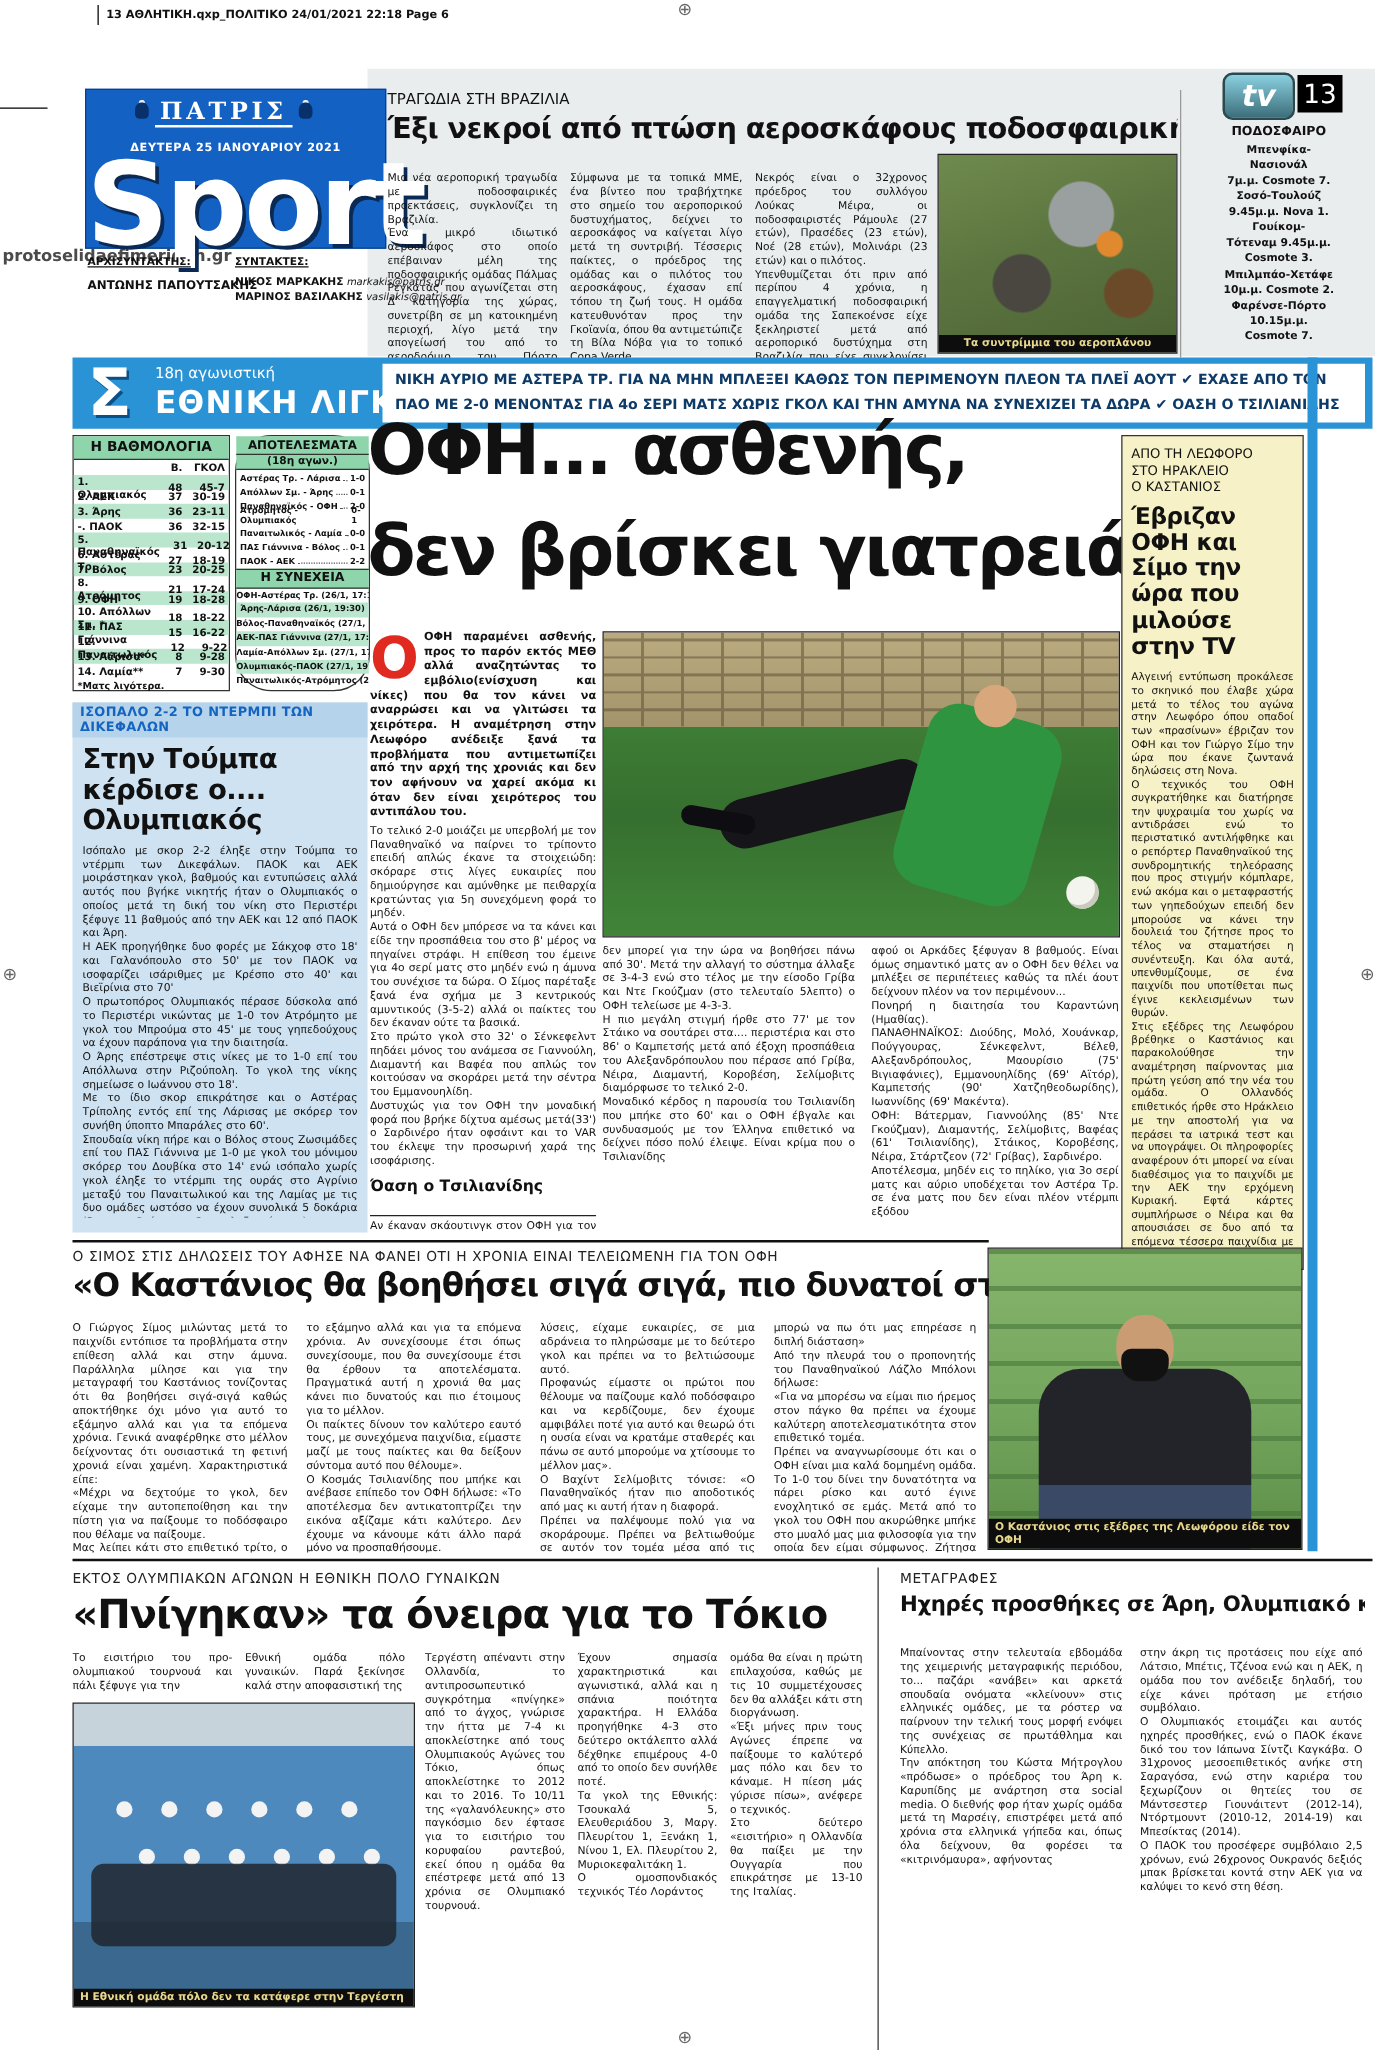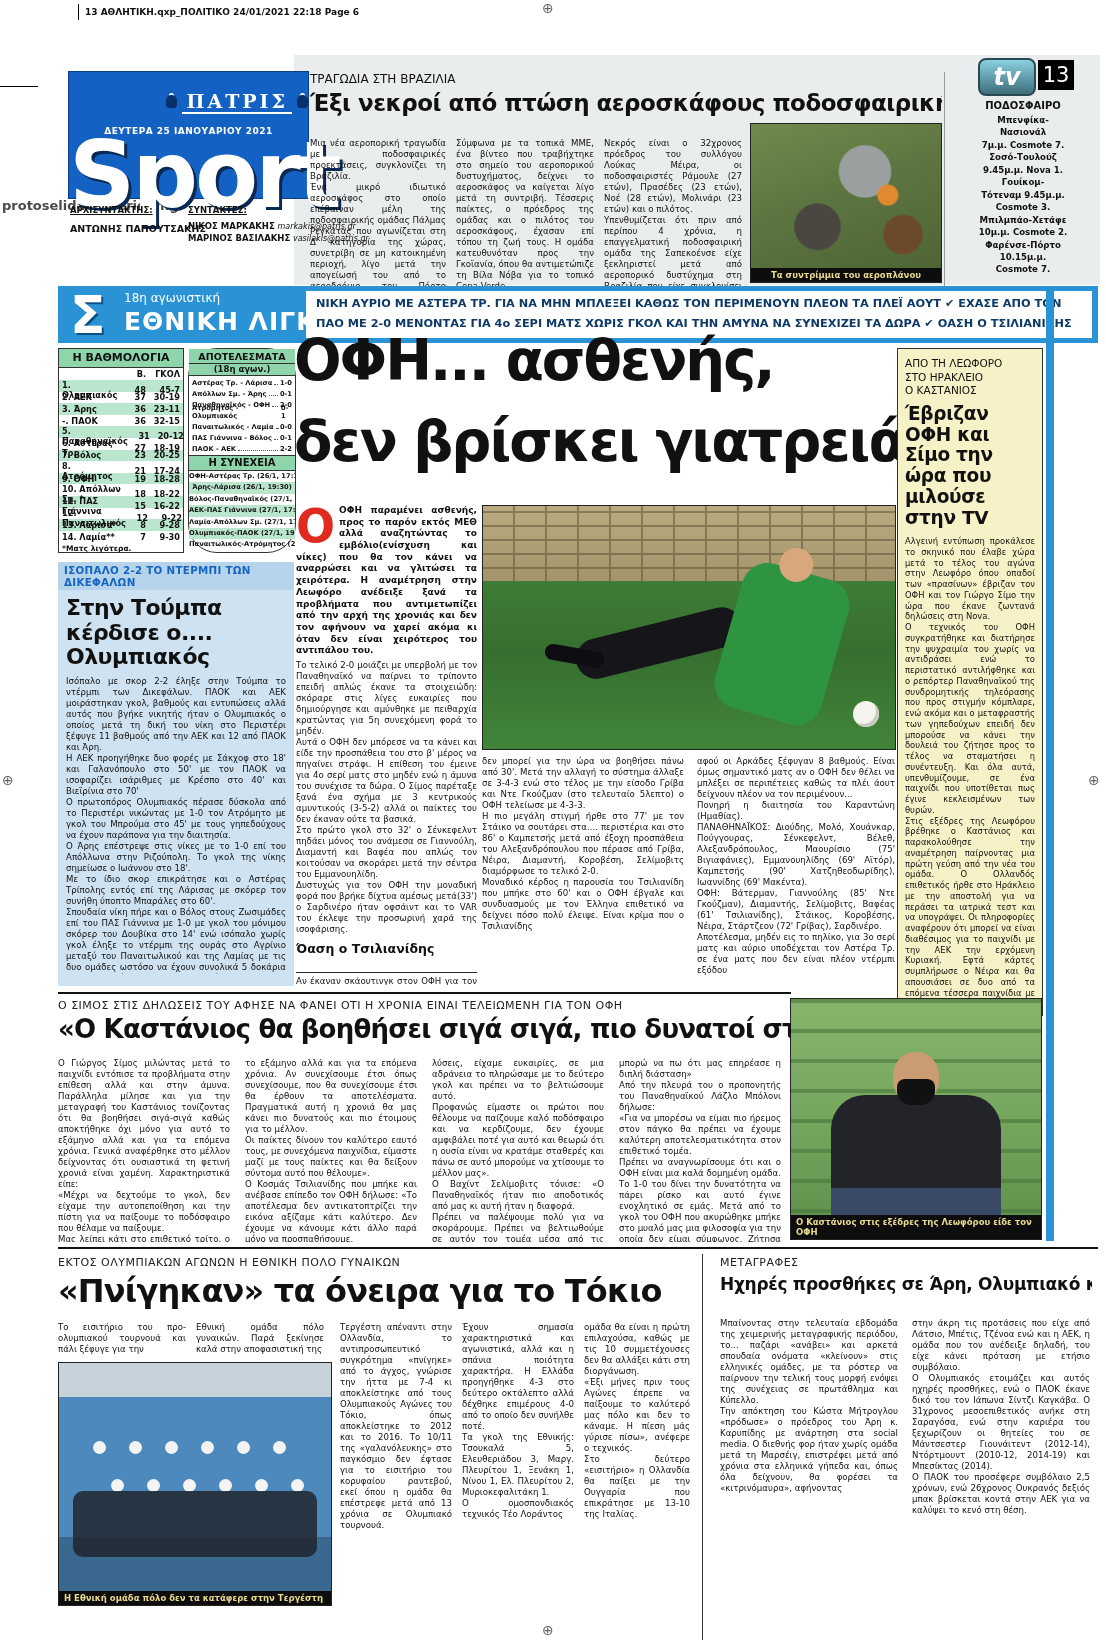--- a/index.html
+++ b/index.html
@@ -98,21 +98,21 @@
   <span class="abs reg" style="left:542px;top:0px;">⊕</span>
   <span class="abs reg" style="left:542px;top:1622px;">⊕</span>
   <span class="abs reg" style="left:1088px;top:772px;">⊕</span>
   <span class="abs reg" style="left:2px;top:772px;">⊕</span>
   <div class="abs" style="left:0;top:86px;width:38px;height:1px;background:#000;"></div>
   <div class="abs b" style="left:2px;top:198px;font-size:13px;color:#4a4a4a;">protoselidaefimeridon.gr</div>
 
   <div class="abs" style="left:294px;top:55px;width:806px;height:230px;background:#eaedee;"></div>
 
   <div class="abs mast" style="left:68px;top:71px;width:239px;height:126px;">
-    <div style="text-align:right;margin-top:18px;">
+    <div style="text-align:left;margin-top:6px;padding-left:39px;">
       <span class="crest"></span>
       <span class="brand">ΠΑΤΡΙΣ</span>
       <span class="crest"></span>
     </div>
     <div style="text-align:center;color:#fff;font-size:9px;font-weight:bold;margin-top:14px;letter-spacing:.5px;">ΔΕΥΤΕΡΑ 25 ΙΑΝΟΥΑΡΙΟΥ 2021</div>
     <div class="sport" style="text-align:center;margin-top:-4px;">Sport</div>
   </div>
   <div class="abs" style="left:70px;top:205px;font-size:8.5px;">
     <div class="b" style="text-decoration:underline;">ΑΡΧΙΣΥΝΤΑΚΤΗΣ:</div>
     <div class="b" style="margin-top:8px;font-size:9.5px;">ΑΝΤΩΝΗΣ ΠΑΠΟΥΤΣΑΚΗΣ</div>

